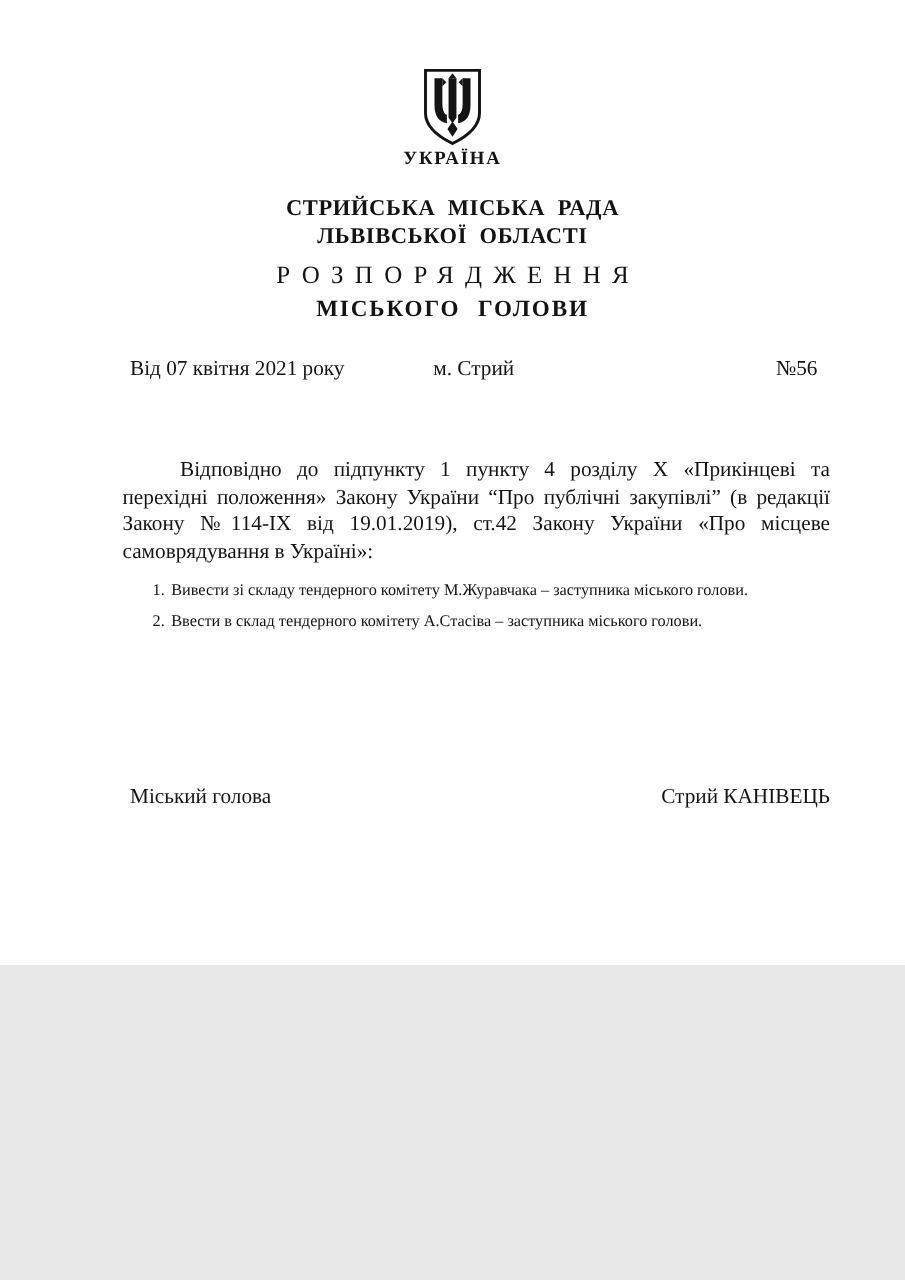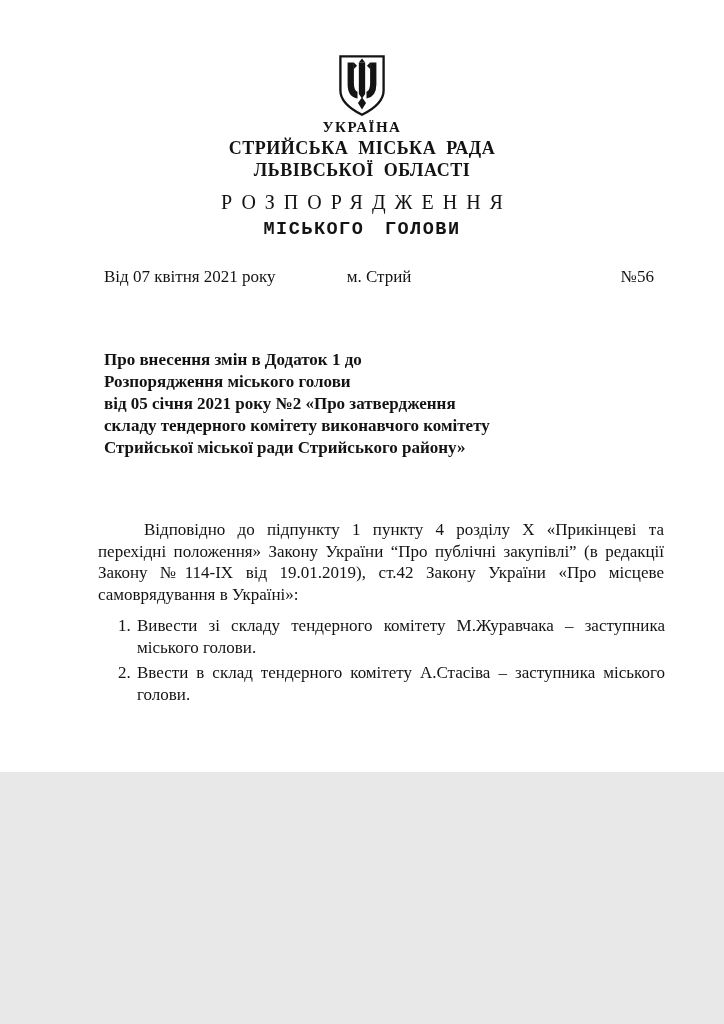--- a/index.html
+++ b/index.html
@@ -4,41 +4,41 @@
 <style>
   html,body { margin:0; padding:0; background:#e8e8e8; }
   .page {
     width:724px; height:772px; margin:0 auto; background:#ffffff;
     font-family:"Liberation Serif", serif; color:#131313;
     position:relative; box-sizing:border-box; overflow:hidden;
   }
   .doc-header { text-align:center; padding-top:54px; }
   .emblem { width:54px; height:64px; display:block; margin:0 auto; }
   .country-label { font-size:15px; font-weight:bold; letter-spacing:1.5px; margin-top:1px; }
-  .org-line1 { font-size:18px; font-weight:bold; letter-spacing:.5px; word-spacing:5px; margin-top:2px; line-height:20px; }
+  .org-line1 { font-size:18px; font-weight:bold; letter-spacing:.5px; word-spacing:5px; margin-top:20px; line-height:20px; }
   .org-line2 { font-size:18px; font-weight:bold; letter-spacing:.5px; word-spacing:5px; margin-top:2px; line-height:20px; }
   .doc-type { font-size:20px; font-weight:normal; letter-spacing:9px; text-indent:9px; margin-top:11px; line-height:22px; }
-  .doc-subtype { font-size:18.5px; font-weight:bold; letter-spacing:1.5px; word-spacing:8px; margin-top:7px; line-height:20px;font-family:Liberation Mono, monospace; }
+  .doc-subtype { font-size:18.5px; font-weight:bold; letter-spacing:1.5px; word-spacing:8px; margin-top:7px; line-height:20px; }
   .meta-row {
     display:grid; grid-template-columns:1fr auto 1fr; align-items:baseline;
     margin:27px 70px 0 104px; font-size:17px;
   }
   .meta-row .left { text-align:left; }
   .meta-row .center { text-align:center; }
   .meta-row .right { text-align:right; }
   .subject {
     margin:62px 180px 0 104px; font-size:17px; font-weight:bold;
     line-height:22px; white-space:pre-line;
   }
   .preamble {
     margin:60px 60px 0 98px; font-size:17px; line-height:21.5px;
     text-align:justify; text-indent:46px;
   }
   .directives {
-    margin:10px 59px 0 98px; padding-left:37px; font-size:17px;
+    margin:10px 59px 0 98px; padding-left:37px; font-size:13px;
     line-height:22px; text-align:justify;
   }
   .directives li { margin-bottom:3px; padding-left:2px; }
   .signature-row {
     display:flex; justify-content:space-between; align-items:baseline;
     margin:119px 60px 0 104px; font-size:17px; font-weight:normal;
   }
 </style>
 </head>
 <body>
@@ -64,25 +64,20 @@
     <div class="doc-type">РОЗПОРЯДЖЕННЯ</div>
     <div class="doc-subtype">МІСЬКОГО ГОЛОВИ</div>
   </header>
 
   <div class="meta-row">
     <span class="left">Від 07 квітня 2021 року</span>
     <span class="center">м. Стрий</span>
     <span class="right">№56</span>
   </div>
 
-  <div class="subject">Про внесення змін в Додаток 1 до
-Розпорядження міського голови
-від 05 січня 2021 року №2 «Про затвердження
-складу тендерного комітету виконавчого комітету
-Стрийської міської ради Стрийського району»</div>
 
   <p class="preamble">Відповідно до підпункту 1 пункту 4 розділу Х «Прикінцеві та перехідні положення» Закону України “Про публічні закупівлі” (в редакції Закону №114-ІХ від 19.01.2019), ст.42 Закону України «Про місцеве самоврядування в Україні»:</p>
 
   <ol class="directives">
     <li>Вивести зі складу тендерного комітету М.Журавчака – заступника міського голови.</li>
     <li>Ввести в склад тендерного комітету А.Стасіва – заступника міського голови.</li>
   </ol>
 
   <div class="signature-row">
     <span>Міський голова</span>

